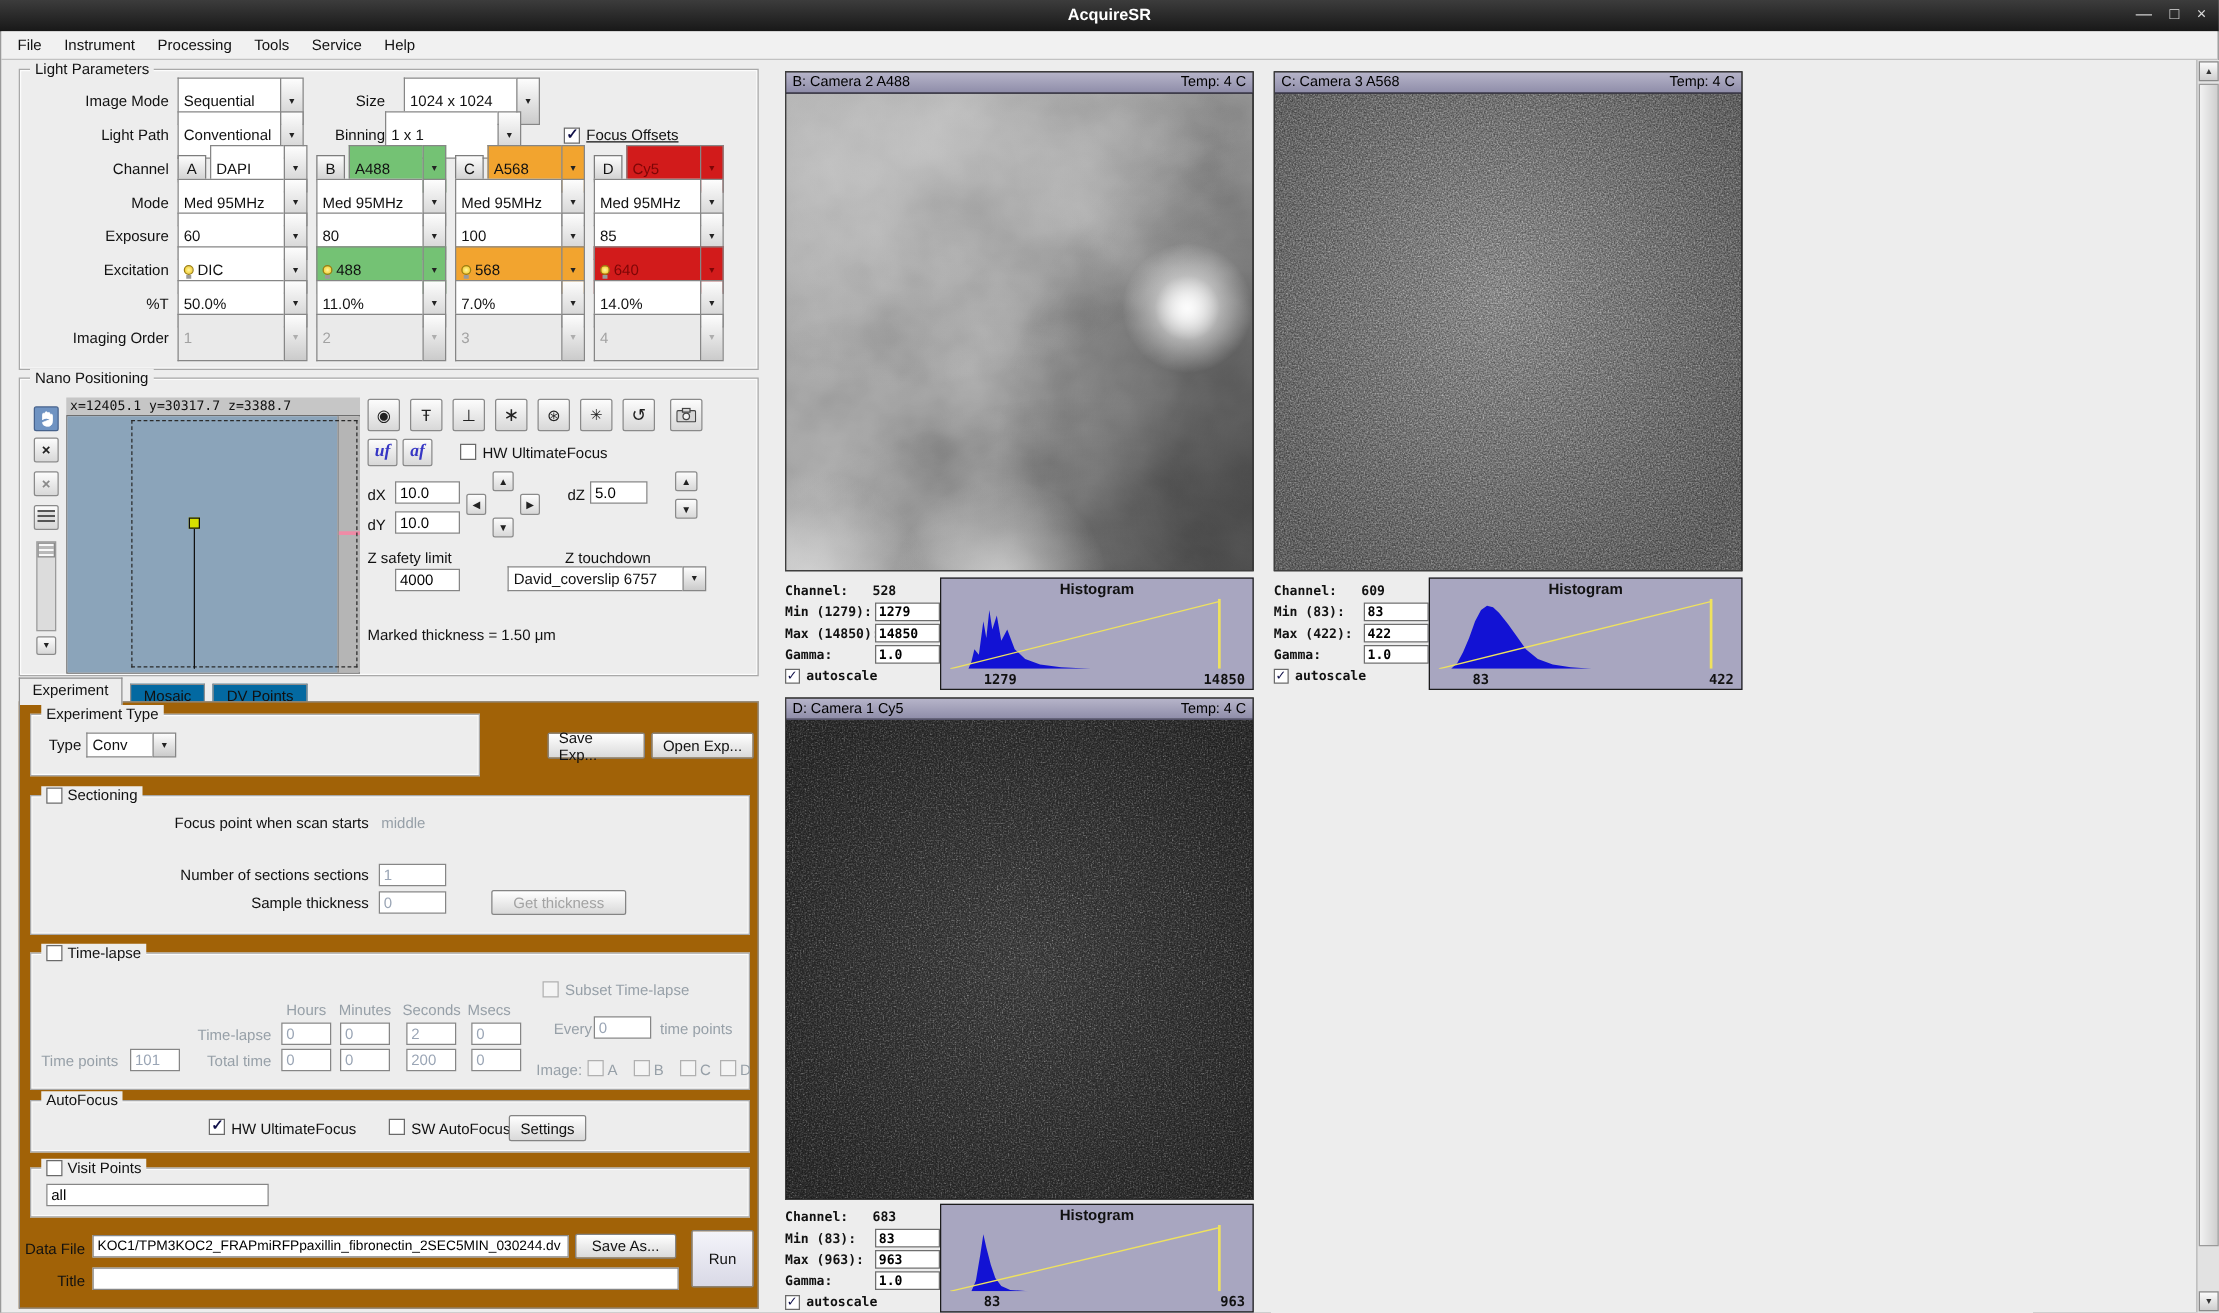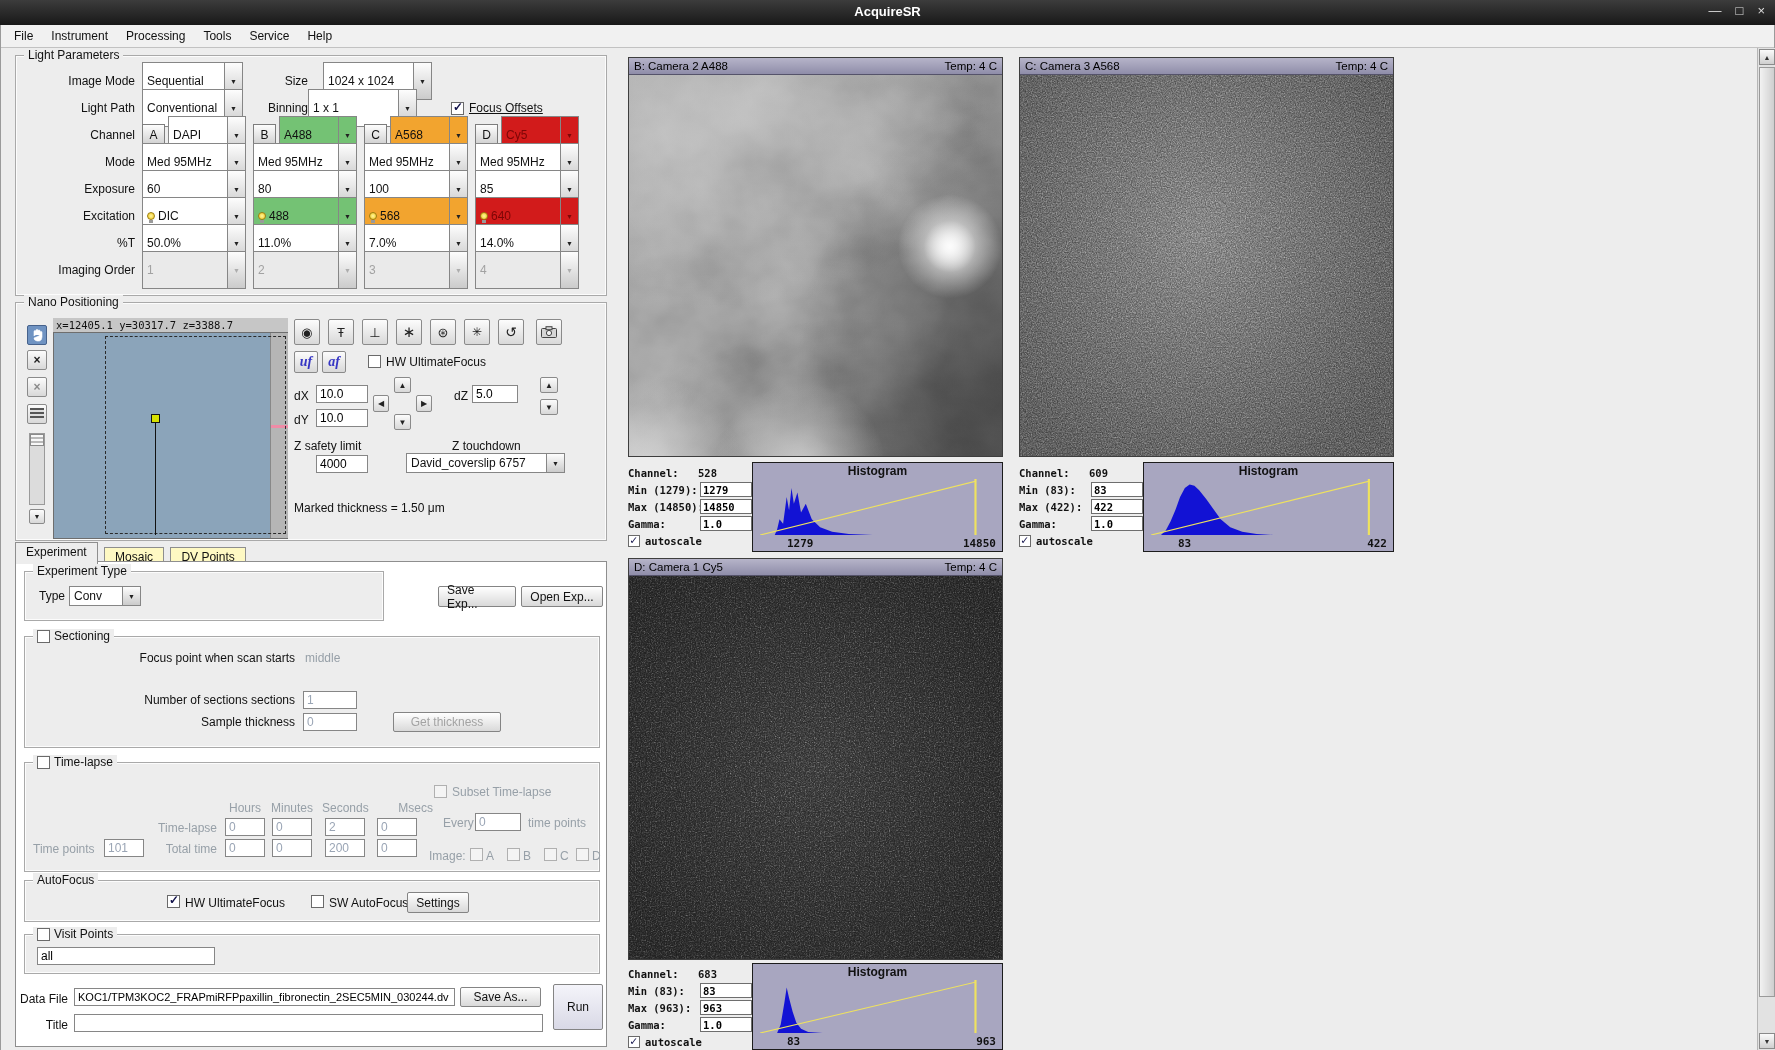--- a/index.html
+++ b/index.html
@@ -58,23 +58,23 @@
   .lp-sub{width:65px;text-align:right}
   .chcell{display:inline-flex;width:104px;margin-left:7px;align-items:center;gap:3px}
   .chanletter{width:23px;height:22px;border:1px solid #7d7d7d;background:linear-gradient(#fdfdfd,#cfcfcf);
     display:inline-flex;align-items:center;justify-content:center;font-size:12px}
   .bulb{width:8px;height:8px;border-radius:50%;background:radial-gradient(#fff6a0,#f2c516);
     border:1px solid #9b7e12;position:relative;flex:0 0 8px}
   .bulb::after{content:"";position:absolute;left:1px;bottom:-4px;width:4px;height:3px;background:#9a9a9a}
 
   
   .tab{display:inline-block;padding:2px 10px 2px 10px;border:1px solid #8e8e8e;border-bottom:none;
-    background:#fef9c3;margin-right:3px;font-size:12px;position:relative;top:2px;vertical-align:bottom}
+    background:#0369a1;margin-right:3px;font-size:12px;position:relative;top:2px;vertical-align:bottom}
   .tab.active{background:#ededed;top:0;padding-bottom:5px;z-index:3}
-  .tabpanel{position:absolute;border:1px solid #8e8e8e;background:#ffffff;z-index:2}
+  .tabpanel{position:absolute;border:1px solid #8e8e8e;background:#a16207;z-index:2}
 
   
   .sec-row{position:absolute;left:0;display:flex;align-items:center;height:18px;width:100%}
   .sec-l{width:270px;text-align:right;flex:0 0 270px}
 
   
   .camwin{position:absolute;border:1px solid #3e3e3e;background:#000}
   .cam-title{height:17px;background:linear-gradient(#b6b4c9,#8f8da9);display:flex;justify-content:space-between;
     align-items:center;padding:0 5px;font-size:11.5px;color:#000;border-bottom:1px solid #55536a}
   .cam-img{position:relative;overflow:hidden;background:#1c1c1c}
@@ -490,21 +490,21 @@
     </div>
 
     <div class="group" style="left:8px;top:200px;width:576px;height:110px">
       <span class="legend withcb">
         <span class="cb"></span>
         <span>Time-lapse</span>
       </span>
       <span class="gray" style="position:absolute;left:197px;top:38px;width:46px;text-align:center">Hours</span>
       <span class="gray" style="position:absolute;left:244px;top:38px;width:46px;text-align:center">Minutes</span>
       <span class="gray" style="position:absolute;left:297px;top:38px;width:46px;text-align:center">Seconds</span>
-      <span class="gray" style="position:absolute;left:362px;top:38px;width:46px;text-align:right">Msecs</span>
+      <span class="gray" style="position:absolute;left:349px;top:38px;width:46px;text-align:left">Msecs</span>
 
       <span class="gray" style="position:absolute;left:100px;top:58px;width:92px;text-align:right">Time-lapse</span>
       <input class="tfield dis" style="position: absolute; left: 200px; top: 55px; width: 40px;" value="0">
       <input class="tfield dis" style="position: absolute; left: 247px; top: 55px; width: 40px;" value="0">
       <input class="tfield dis" style="position: absolute; left: 300px; top: 55px; width: 40px;" value="2">
       <input class="tfield dis" style="position: absolute; left: 352px; top: 55px; width: 40px;" value="0">
 
       <span class="gray" style="position:absolute;left:8px;top:79px">Time points</span>
       <input class="tfield dis" style="position: absolute; left: 79px; top: 76px; width: 40px;" value="101">
       <span class="gray" style="position:absolute;left:100px;top:79px;width:92px;text-align:right">Total time</span>

